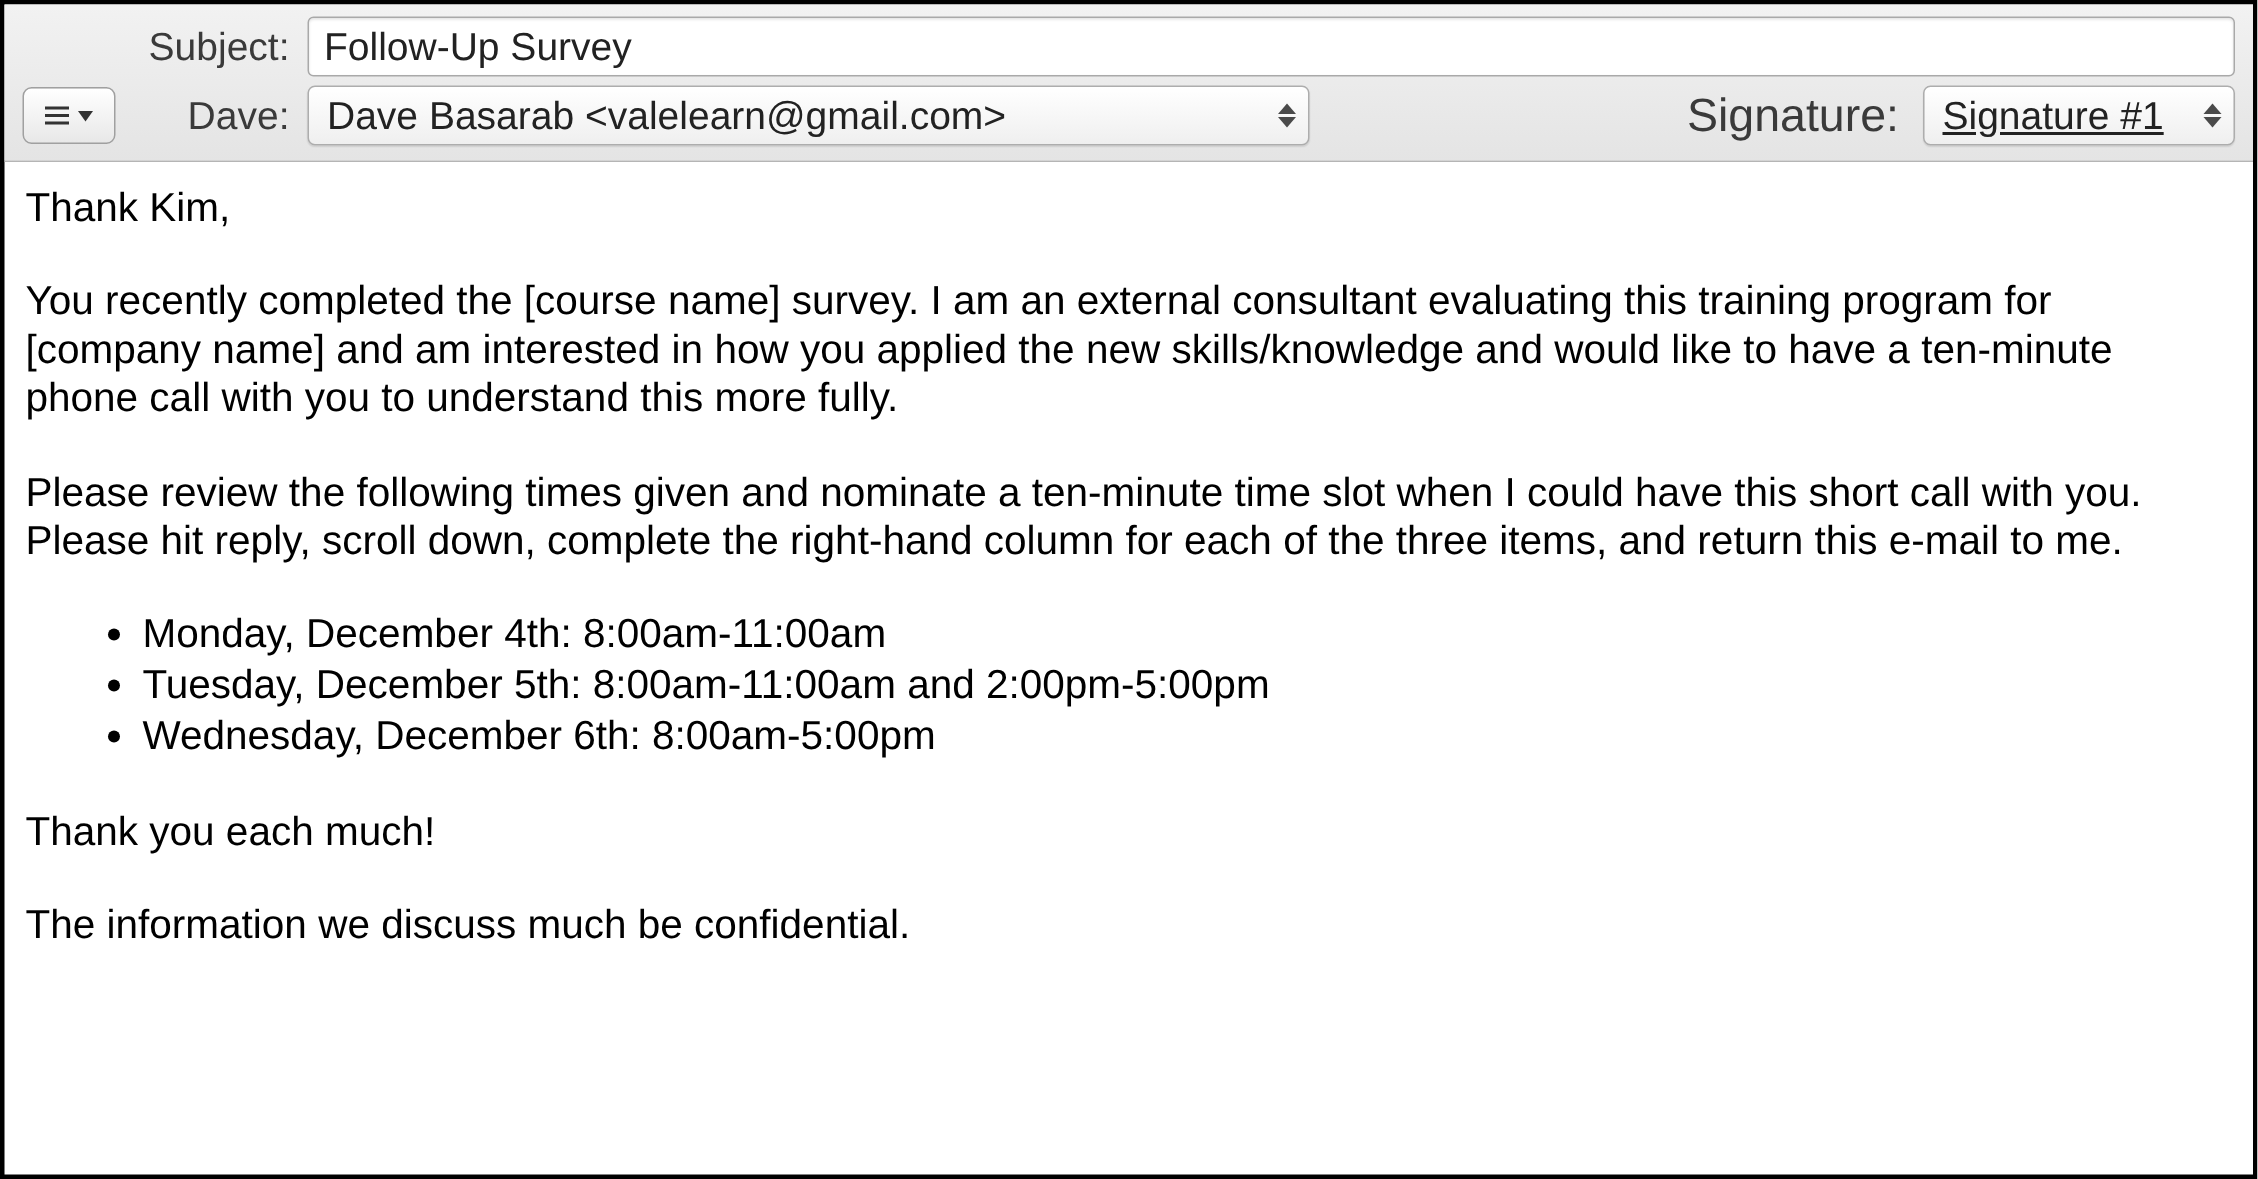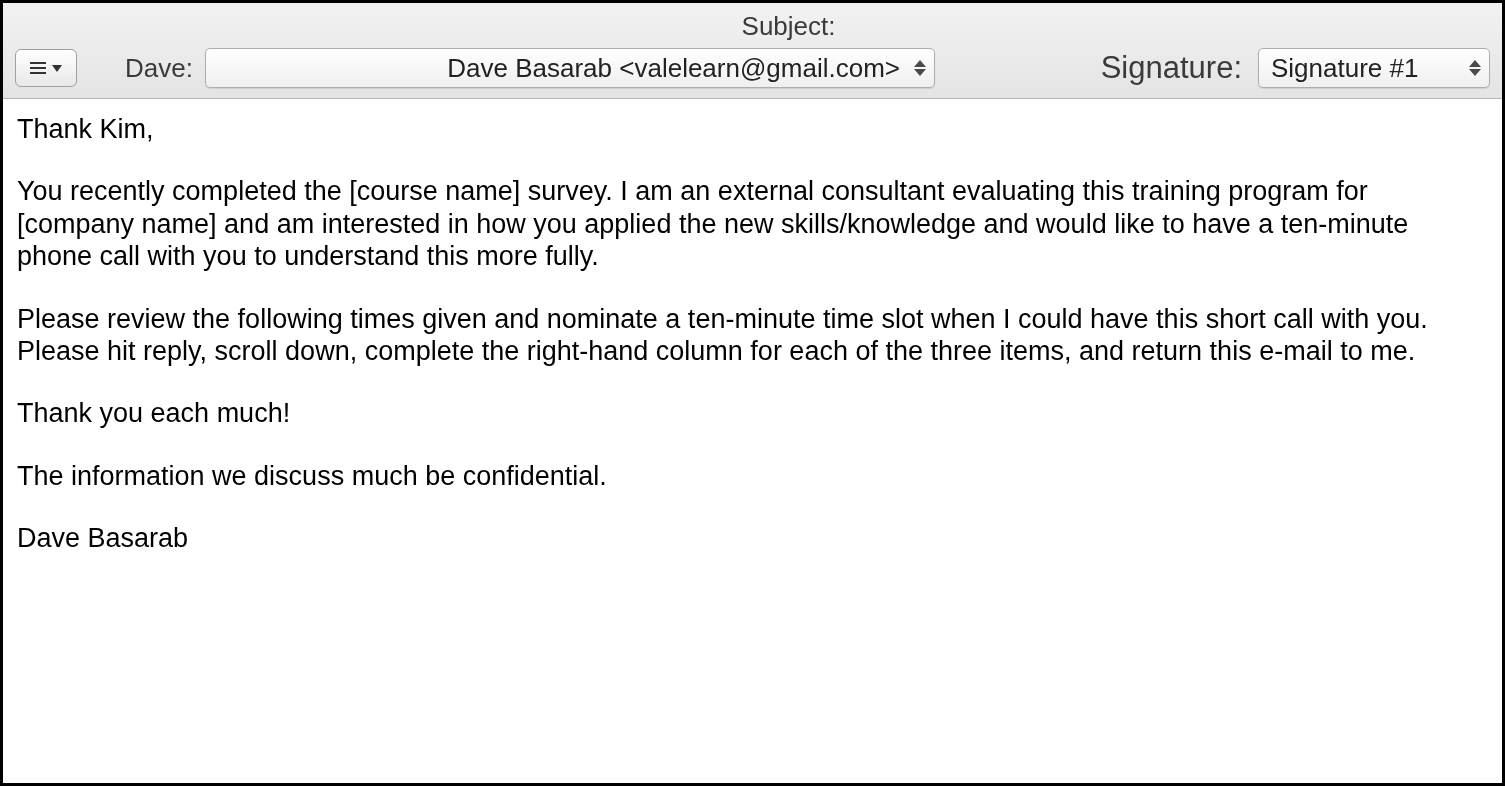--- a/index.html
+++ b/index.html
@@ -17,21 +17,21 @@
   }
   .header {
     background: linear-gradient(#f2f2f2, #e4e4e4);
     border-bottom: 1px solid #b5b5b5;
     padding: 6px 12px 10px 12px;
   }
   .row {
     display: flex; align-items: center;
     margin-top: 6px;
   }
-  .row.first { margin-top: 2px; flex-direction: column; }
+  .row.first { margin-top: 2px; }
   .label {
     width: 190px;
     text-align: right;
     padding-right: 12px;
     font-size: 26px;
     color: #3a3a3a;
   }
   .subject-input {
     flex: 1;
     height: 40px;
@@ -71,28 +71,28 @@
     border-radius: 5px;
     background: linear-gradient(#ffffff,#efefef);
     box-shadow: 0 1px 1px rgba(0,0,0,0.1);
     display: flex; align-items: center;
     padding: 0 34px 0 12px;
     position: relative;
     font-size: 26px;
     color: #222;
     cursor: pointer;
   }
-  .from-select { width: 730px; justify-content: flex-end; }
+  .from-select { width: 668px; }
   .spacer { flex: 1; }
   .sig-label {
     font-size: 31px;
     color: #3a3a3a;
     padding-right: 16px;
   }
-  .sig-select { width: 232px; }
+  .sig-select { width: 208px; text-decoration: underline; }
   .stepper {
     position: absolute; right: 8px; top: 50%; transform: translateY(-50%);
     display:flex; flex-direction:column; gap:2px;
   }
   .stepper .up, .stepper .down {
     width:0; height:0;
     border-left:6px solid transparent;
     border-right:6px solid transparent;
   }
   .stepper .up { border-bottom:7px solid #4a4a4a; }
@@ -119,20 +119,21 @@
     line-height: 1.25;
   }
 </style>
 </head>
 <body>
 
 <div class="window">
   <div class="header">
     <div class="row first">
       <div class="label">Subject:</div>
+      <input class="subject-input" type="text" value="Follow-Up Survey" style="">
     </div>
     <div class="row">
       <div class="options-btn">
         <span class="hamburger-icon">
             <span></span>
             <span></span>
             <span></span>
           </span>
         <span class="tri-down"></span>
       </div>
@@ -153,17 +154,21 @@
             <span class="down"></span>
           </span>
       </div>
     </div>
   </div>
 
   <div class="body">
     <p>Thank Kim,</p>
     <p>You recently completed the [course name] survey. I am an external consultant evaluating this training program for [company name] and am interested in how you applied the new skills/knowledge and would like to have a ten-minute phone call with you to understand this more fully.</p>
     <p>Please review the following times given and nominate a ten-minute time slot when I could have this short call with you. Please hit reply, scroll down, complete the right-hand column for each of the three items, and return this e-mail to me.</p>
+    <ul>
+      <li>Monday, December 4th: 8:00am-11:00am</li>
+      <li>Tuesday, December 5th: 8:00am-11:00am and 2:00pm-5:00pm</li>
+      <li>Wednesday, December 6th: 8:00am-5:00pm</li>
+    </ul>
     <p>Thank you each much!</p>
     <p>The information we discuss much be confidential.</p>
-    <p class="tight">Dave Basarab</p>
   </div>
 </div>
 
 </body></html>

